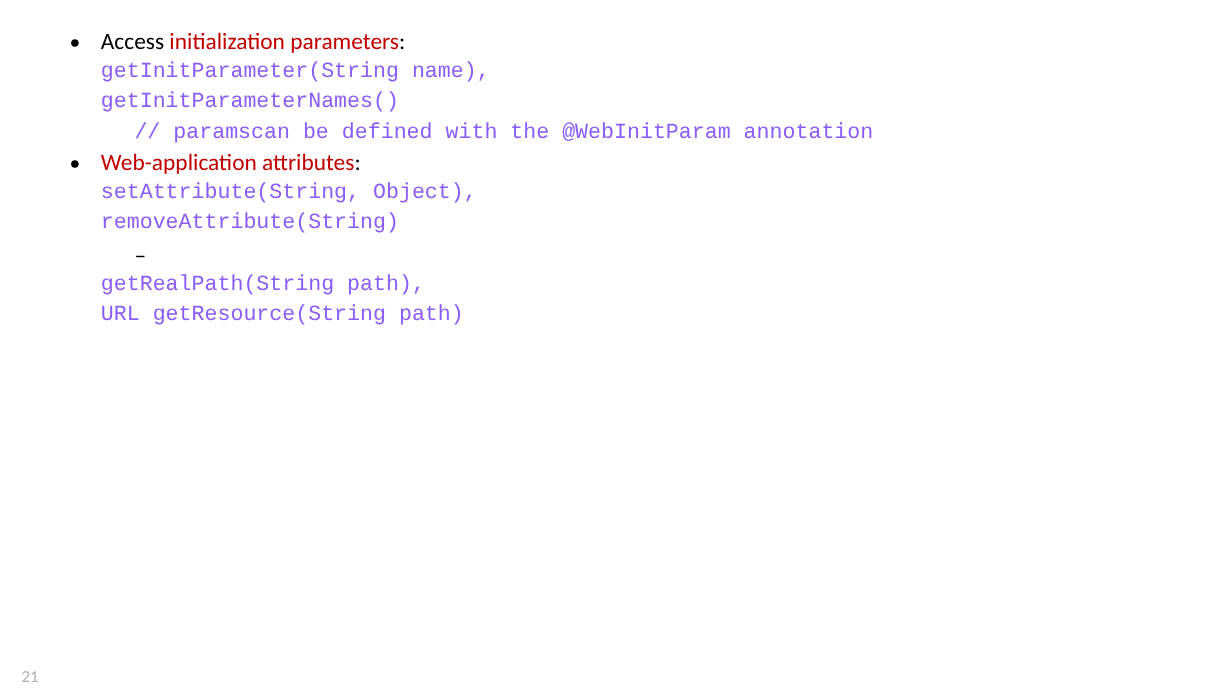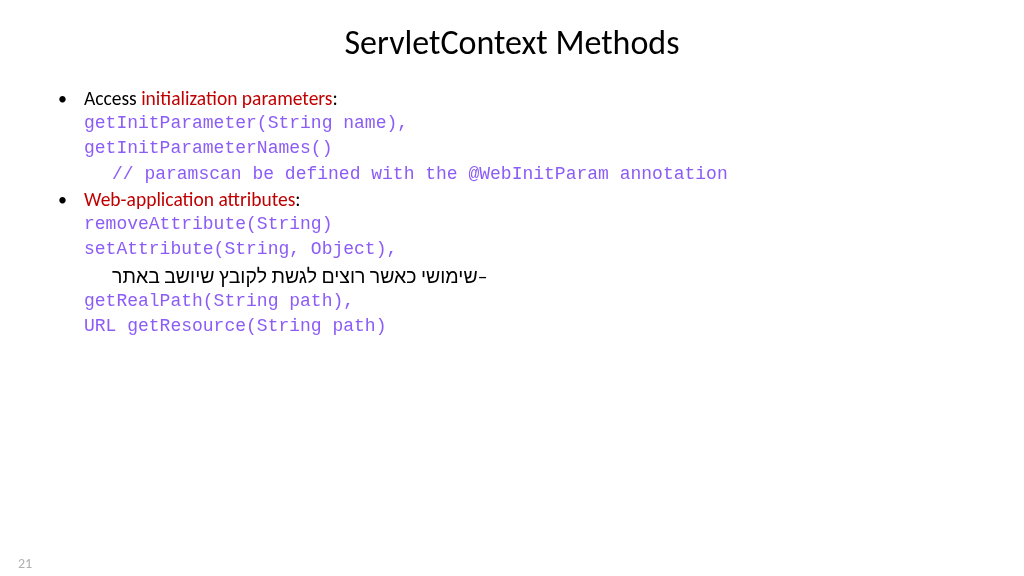--- a/index.html
+++ b/index.html
@@ -16,46 +16,44 @@
   .code-block { margin-left: 28px; margin-bottom: 1px; line-height:1.32;}
   .indent-more { margin-left: 56px; }
   .sub-bullet { display: flex; justify-content: flex-end; direction: rtl; margin-left: 56px; margin-right: 0px; margin-top:1px; margin-bottom:1px;}
   .sub-dash { padding: 0 6px 0 0;}
   .page-num { position: absolute; left: 18px; bottom: 4px; color: #b0b0b0; font-size: 14px; }
 </style>
 </head>
 <body>
 
 <div class="slide">
-  <h1 class="title">ServletContext Methods</h1>
 
   <div class="content">
 
     <div class="bullet-row">
       <div class="bullet-dot"></div>
       <div class="bullet-text">
         <span>Access </span><span class="red">initialization parameters</span><span>:</span>
       </div>
     </div>
     <div class="code-block code">getInitParameter(String name),</div>
     <div class="code-block code">getInitParameterNames()</div>
     <div class="indent-more code">// paramscan be defined with the @WebInitParam annotation</div>
 
     <div class="bullet-row">
       <div class="bullet-dot"></div>
       <div class="bullet-text">
         <span class="red">Web-application attributes</span><span>:</span>
       </div>
     </div>
+    <div class="code-block code">setAttribute(String, Object),</div>
     <div class="code-block code">removeAttribute(String)</div>
-    <div class="code-block code">setAttribute(String, Object),</div>
 
     <div class="sub-bullet">
       <span class="sub-dash">–</span>
-      <span>שימושי כאשר רוצים לגשת לקובץ שיושב באתר</span>
     </div>
     <div class="code-block code">getRealPath(String path),</div>
     <div class="code-block code">URL getResource(String path)</div>
 
   </div>
 
   <div class="page-num">21</div>
 </div>
 
 </body></html>

